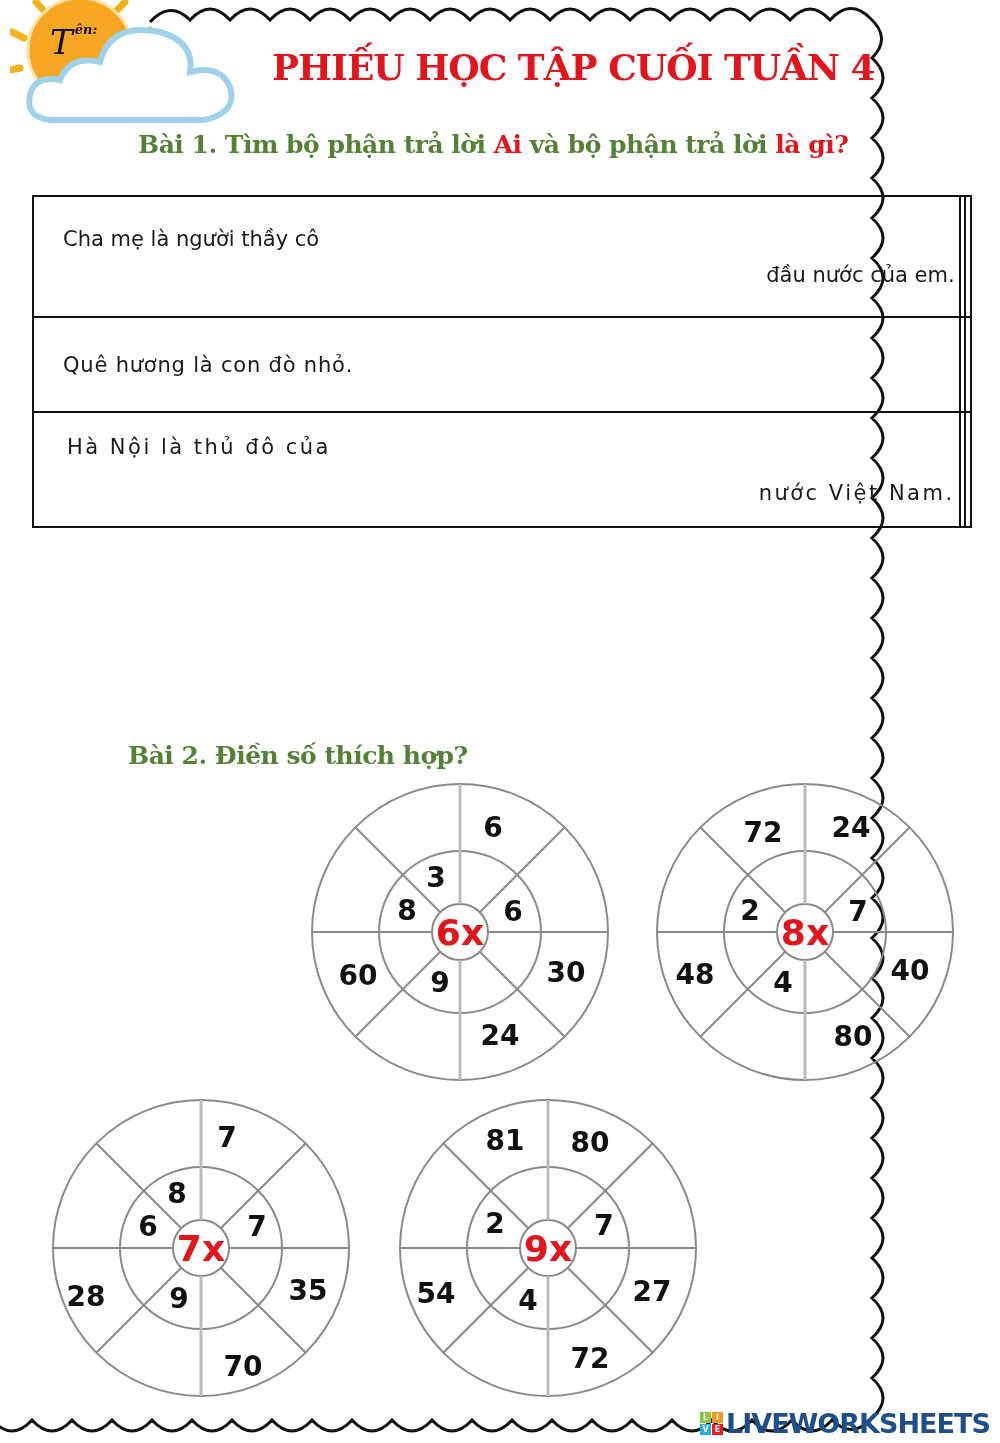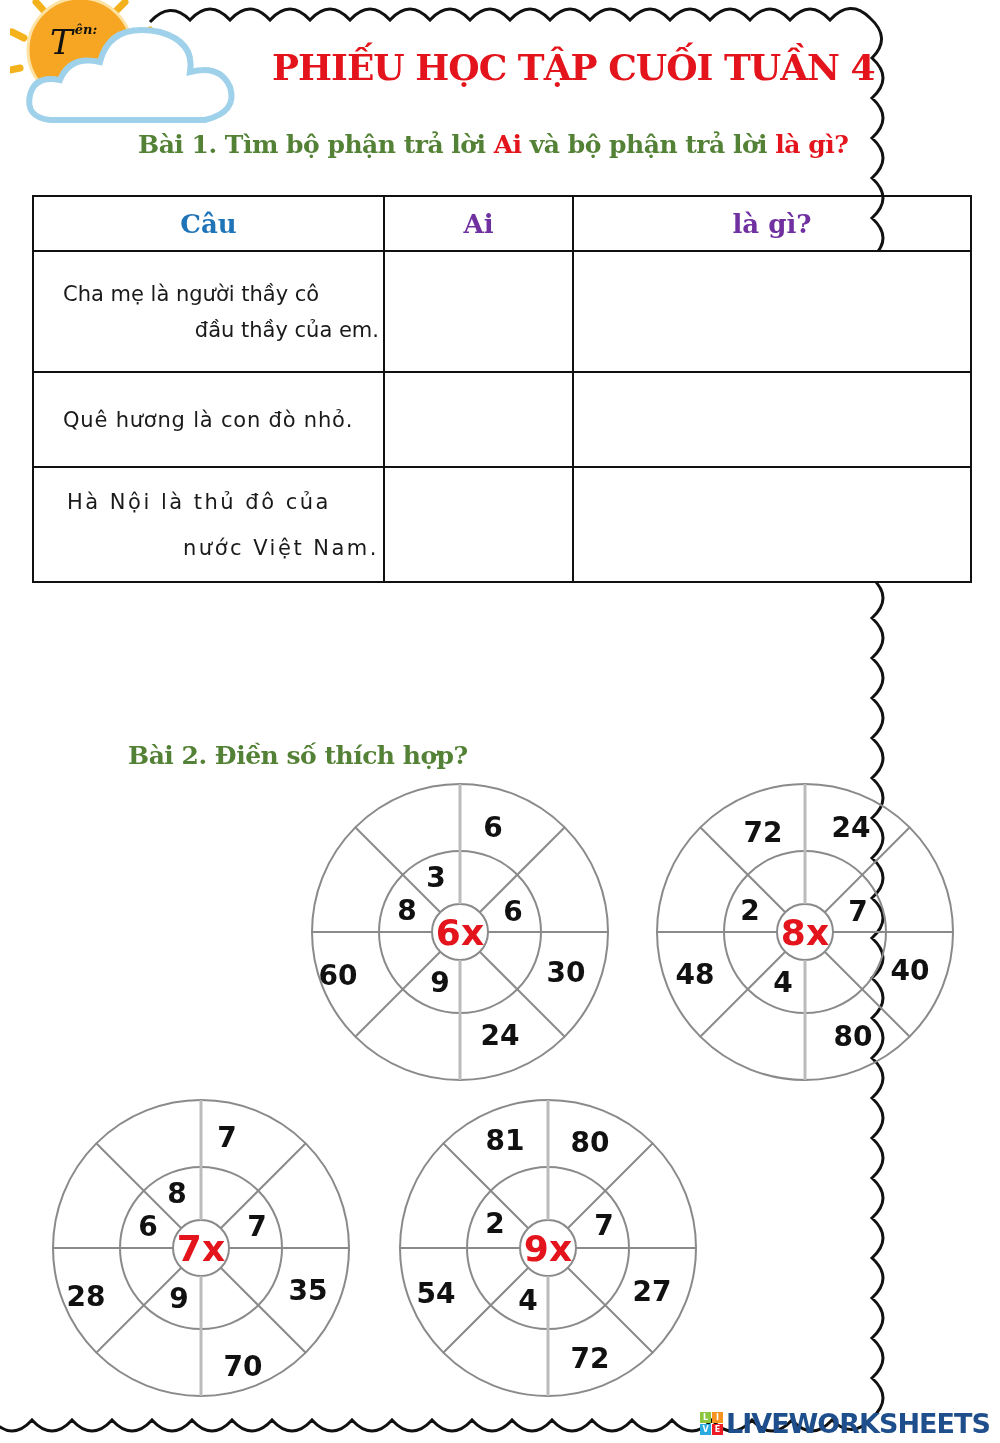--- a/index.html
+++ b/index.html
@@ -99,29 +99,24 @@
   </svg>
   <div class="name-label"><span>T</span><small>ên:</small></div>
 </div>
 
 <h1 class="title">PHIẾU HỌC TẬP CUỐI TUẦN 4</h1>
 
 <div class="section-heading h1"><span>Bài 1. Tìm bộ phận trả lời </span><span class="red">Ai</span><span> và bộ phận trả lời </span><span class="red">là gì?</span></div>
 
 <table class="exercise">
   <tbody>
-      <tr>
-    <th class="col-cau">Câu</th>
-    <th class="col-ai">Ai</th>
-    <th class="col-lagi">là gì?</th>
-  </tr>
   <tr class="r1">
     <td class="sentence">
       <span class="line">Cha mẹ  là  người thầy cô</span>
-      <span class="line right">đầu thầy của em.</span>
+      <span class="line right">đầu nước của em.</span>
     </td>
     <td class="answer"></td>
     <td class="answer"></td>
   </tr>
   <tr class="r3">
     <td class="sentence" style="letter-spacing:0.8px;">
       <span class="line">Quê hương là con đò nhỏ.</span>
     </td>
     <td class="answer"></td>
     <td class="answer"></td>
@@ -154,21 +149,21 @@
       <line x1="45" y1="255" x2="130" y2="170"></line>
         <line x1="255" y1="255" x2="170" y2="170"></line>
     </g>
   </svg>
   <div class="center-label">6x</div>
   <div class="num" style="left:126px;top:95px;">3</div>
   <div class="num" style="left:97px;top:128px;">8</div>
   <div class="num" style="left:203px;top:129px;">6</div>
   <div class="num" style="left:130px;top:200px;">9</div>
   <div class="num" style="left:183px;top:45px;">6</div>
-  <div class="num" style="left:28px;top:193px;">60</div>
+  <div class="num" style="left:48px;top:193px;">60</div>
   <div class="num" style="left:256px;top:190px;">30</div>
   <div class="num" style="left:190px;top:253px;">24</div>
 </div>
 
 <div class="wheel" style="left:655px;top:782px;">
   <svg width="300" height="300" viewBox="0 0 300 300">
     <g fill="none" stroke="#8a8a8a" stroke-width="2">
       <circle cx="150" cy="150" r="148"></circle>
         <circle cx="150" cy="150" r="81"></circle>
         <circle cx="150" cy="150" r="28"></circle>

